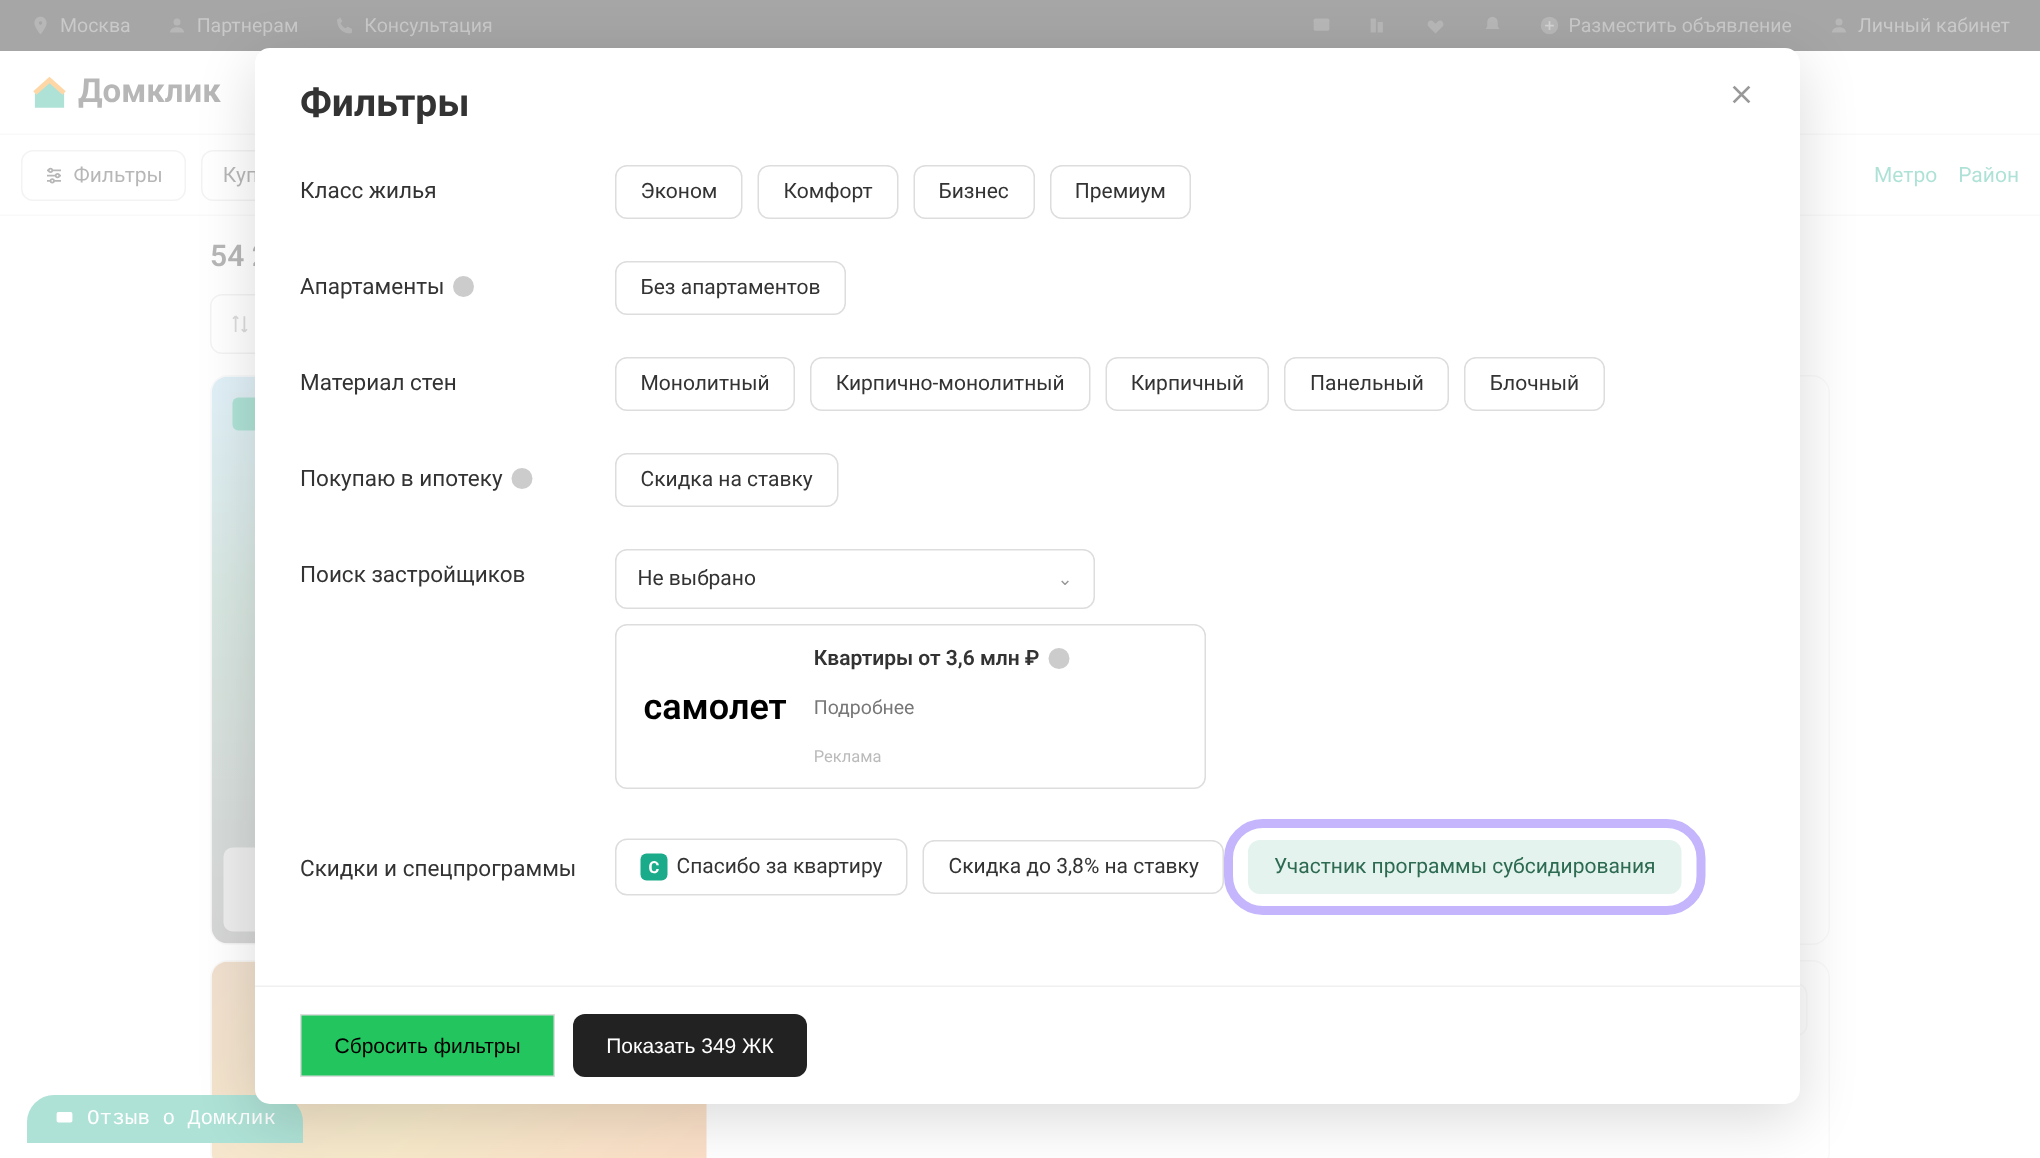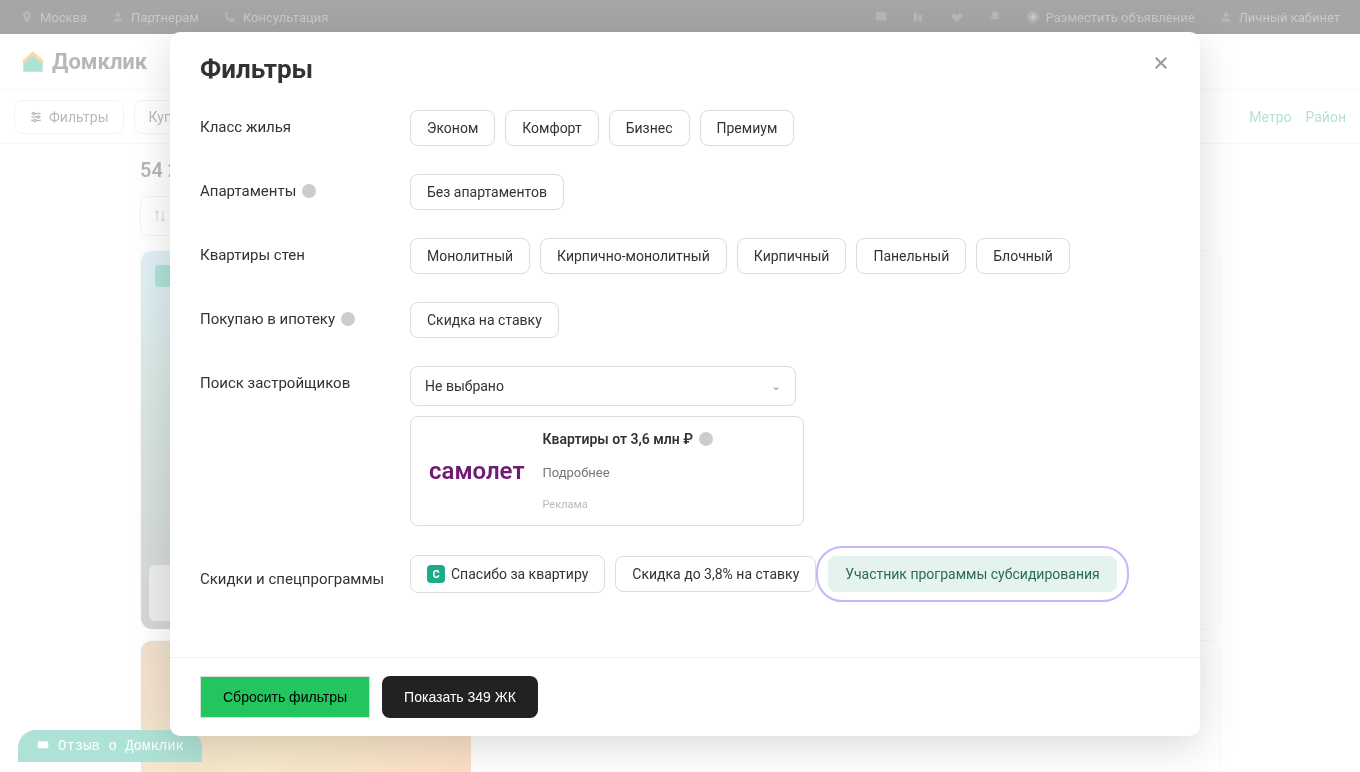--- a/index.html
+++ b/index.html
@@ -216,31 +216,31 @@
 }
 .chip.active {
   background: #e4f3ed;
   border-color: #e4f3ed;
   color: #2d6a52;
 }
 .highlight-ring {
   position: relative;
   padding: 8px 10px;
   margin: -8px -10px;
-  border: 2px solid #c4b5fd;
+  border: 6px solid #c4b5fd;
   border-radius: 26px;
 }
 .highlight-ring .chip { margin: 0; }
 
 .select-box {
   border: 1px solid #ddd;
   border-radius: 8px;
   padding: 0 14px;
   height: 40px;
-  width: 386px;
+  width: 320px;
   display: flex;
   align-items: center;
   justify-content: space-between;
   font-size: 14px;
   color: #333;
   cursor: pointer;
 }
 .chevron { color: #999; font-size: 12px; }
 
 .promo-card {
@@ -248,21 +248,21 @@
   border-radius: 8px;
   padding: 14px 18px;
   width: 394px;
   display: flex;
   align-items: center;
   gap: 18px;
 }
 .promo-logo {
   font-size: 24px;
   font-weight: 600;
-  color: #701a75;
+  color: #000000;
 }
 .promo-text { display: flex; flex-direction: column; gap: 18px; }
 .promo-title { font-size: 14px; font-weight: 600; display: flex; align-items: center; gap: 6px;}
 .promo-sub { font-size: 13px; color: #777; }
 .promo-ad { font-size: 11px; color: #bbb; }
 
 .thanks-icon {
   width: 18px; height: 18px;
   background: #1aab8a;
   border-radius: 4px;
@@ -468,21 +468,21 @@
       <div class="filter-label">
         <span>Апартаменты</span>
         <span class="info-icon"></span>
       </div>
       <div class="filter-controls">
         <div class="chip">Без апартаментов</div>
       </div>
     </div>
 
     <div class="filter-row">
-      <div class="filter-label">Квартиры стен</div>
+      <div class="filter-label">Материал стен</div>
       <div class="filter-controls">
         <div class="chip">Монолитный</div>
         <div class="chip">Кирпично-монолитный</div>
         <div class="chip">Кирпичный</div>
         <div class="chip">Панельный</div>
         <div class="chip">Блочный</div>
       </div>
     </div>
 
     <div class="filter-row">

